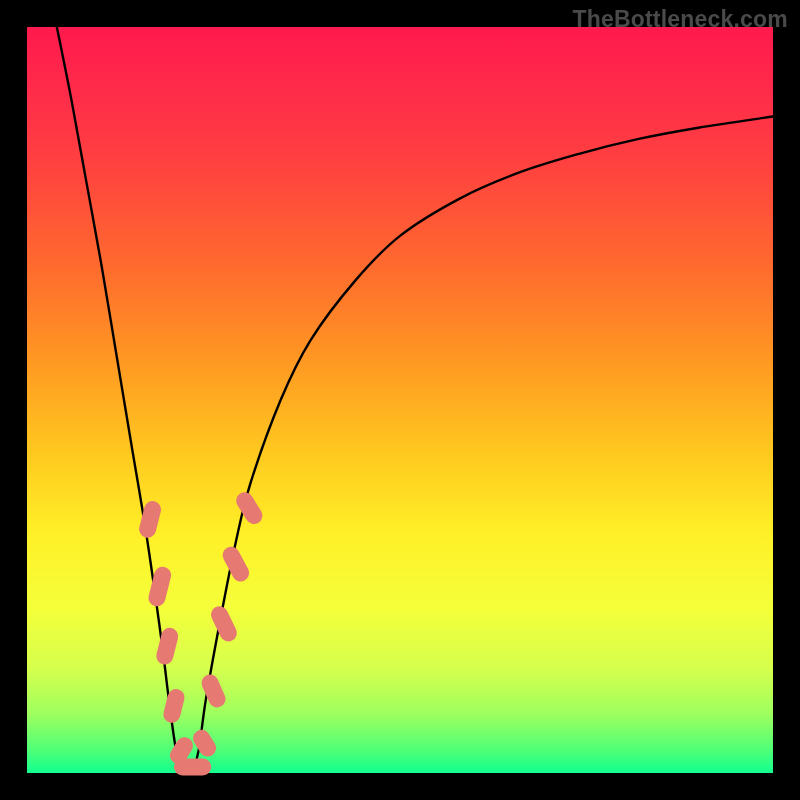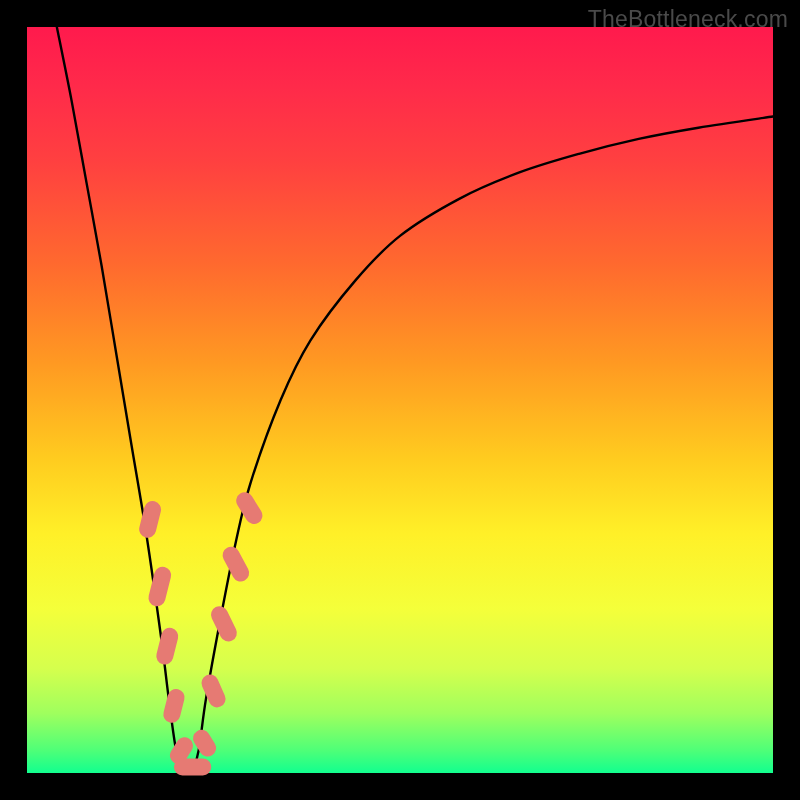--- a/index.html
+++ b/index.html
@@ -40,21 +40,21 @@
       #4eff78 97%,
       #12ff8f 100%
     );
   }
   .watermark {
     position: absolute;
     top: 6px;
     right: 12px;
     color: #4a4a4a;
     font-size: 23px;
-    font-weight: 400;
+    font-weight: 700;
     letter-spacing: 0.2px;
     font-family: Arial, Helvetica, sans-serif;
     user-select: none;
   }
   svg.curve {
     position: absolute;
     left: 0;
     top: 0;
     width: 746px;
     height: 746px;

